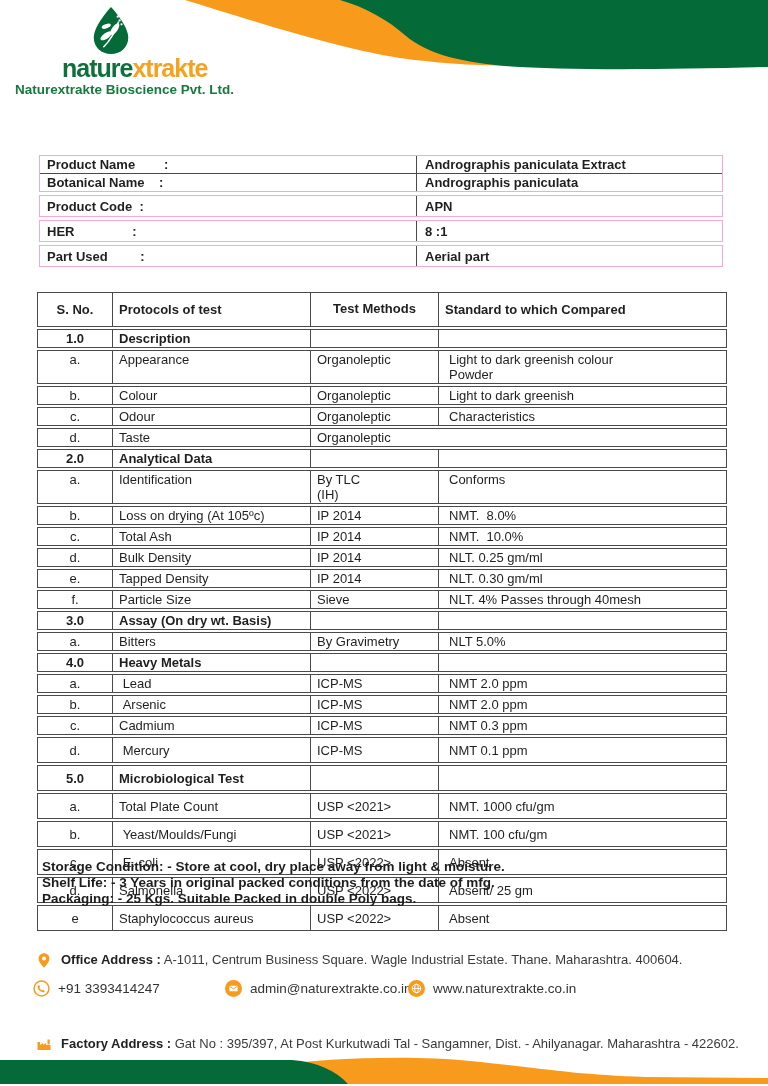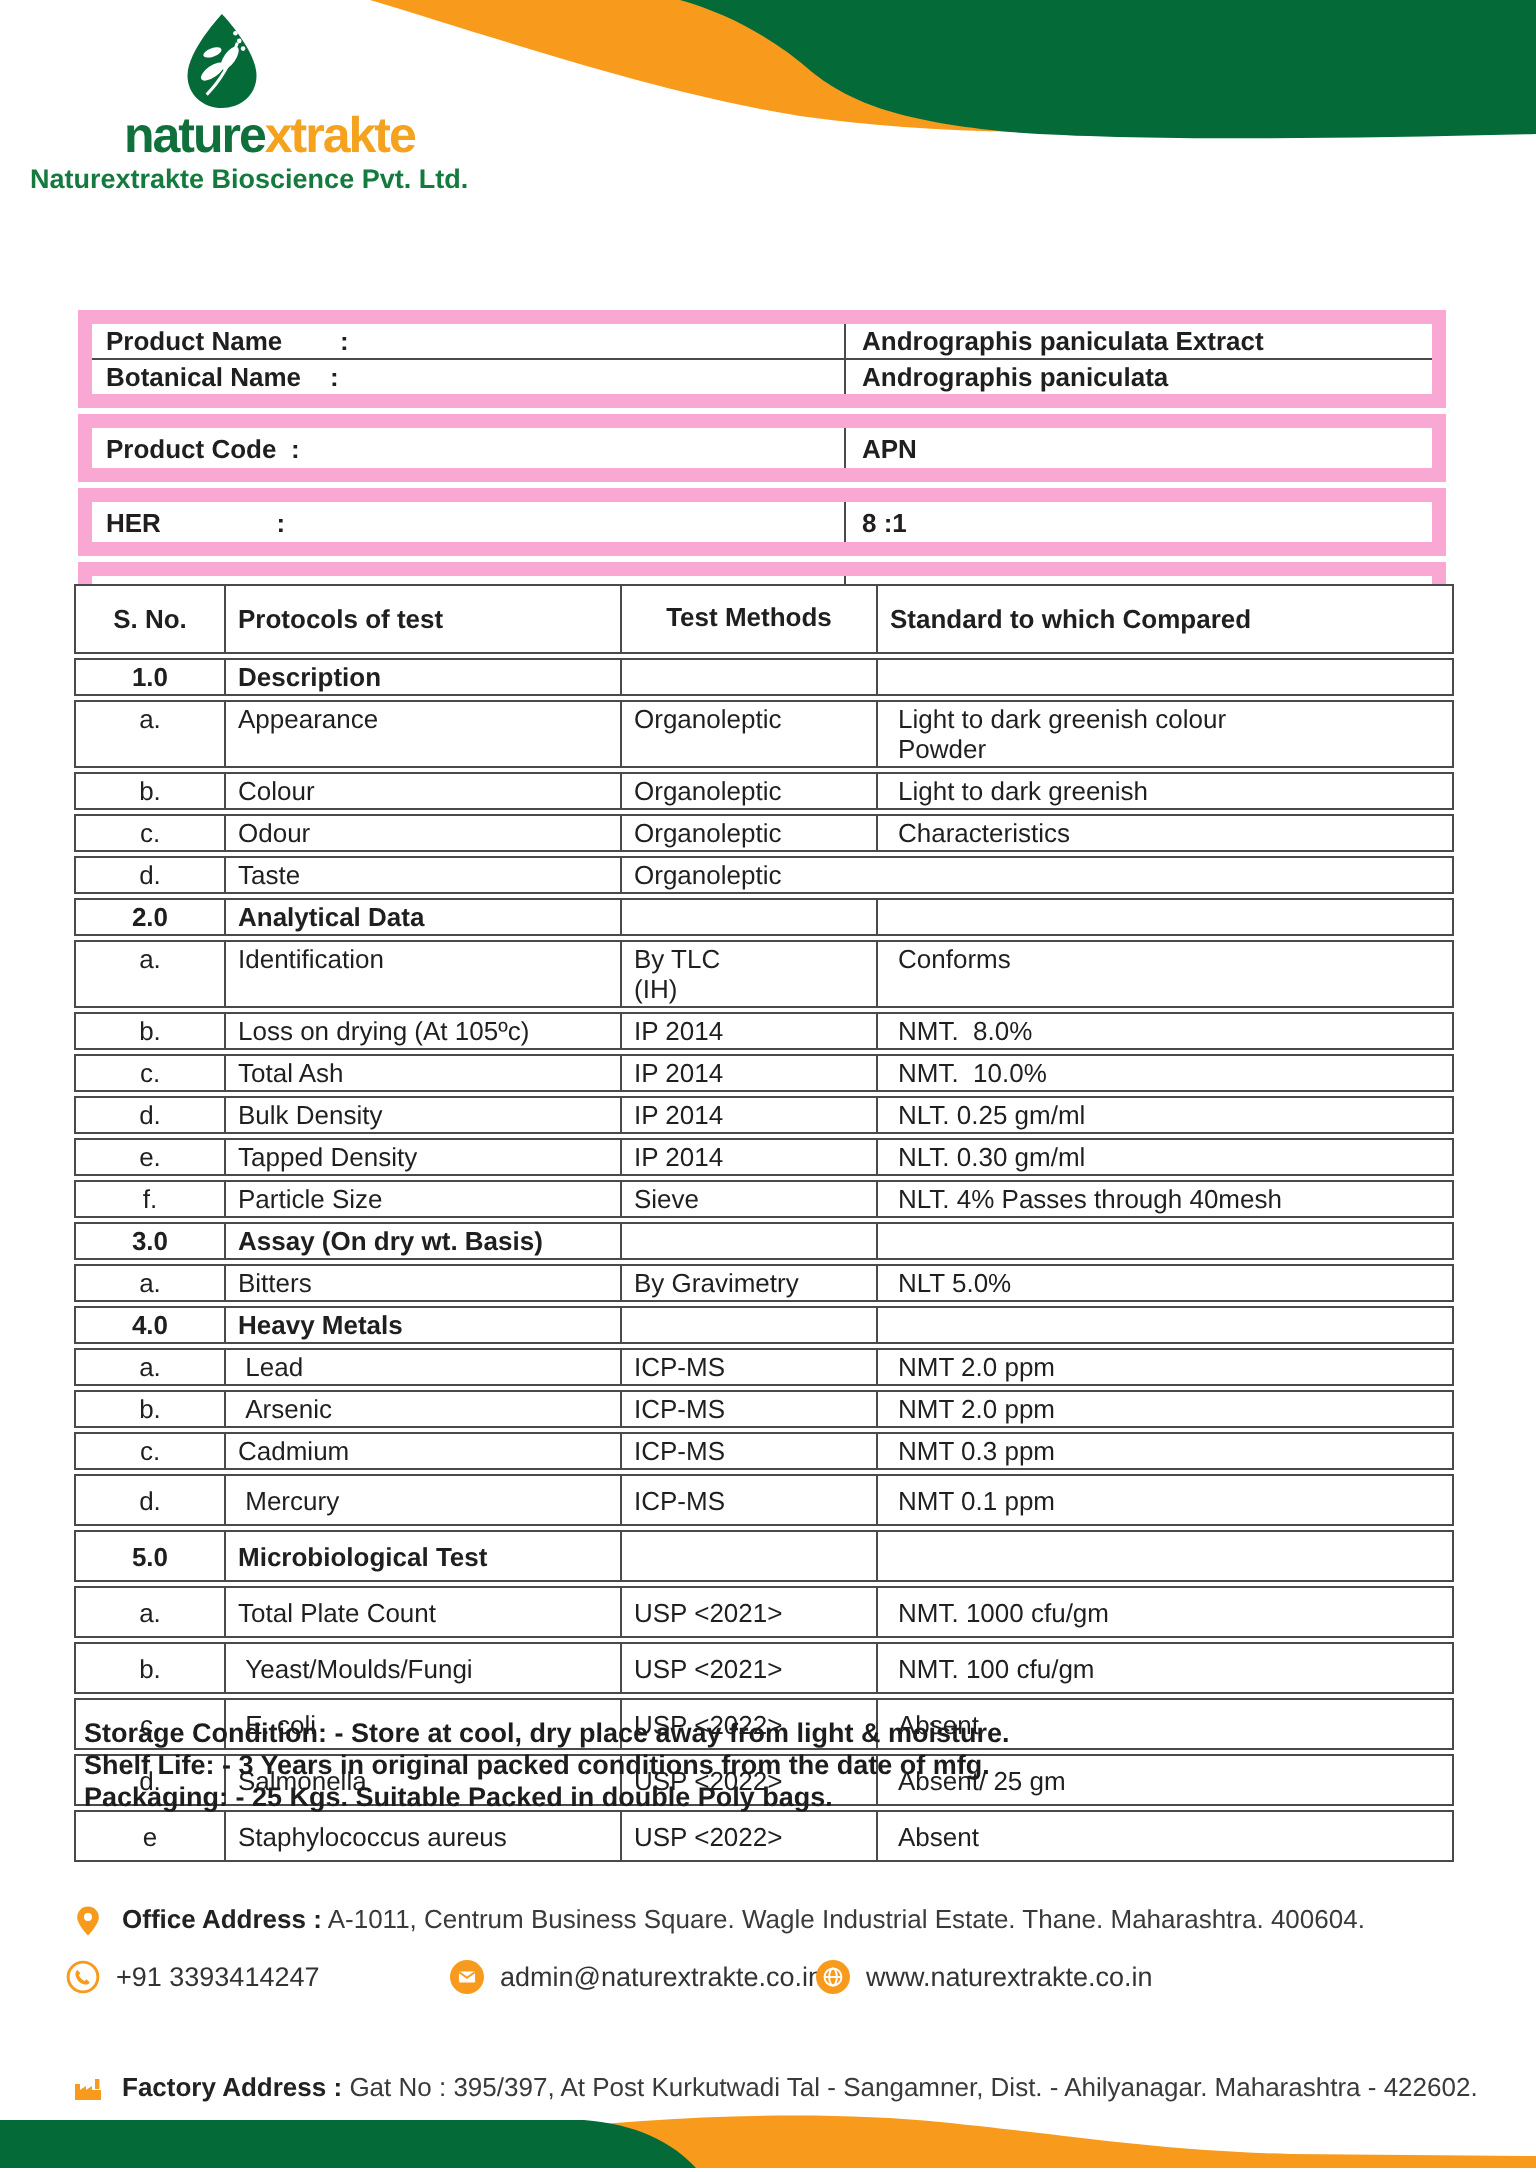--- a/index.html
+++ b/index.html
@@ -10,21 +10,21 @@
   .deco-top{position:absolute;top:0;left:0;}
   .deco-bottom{position:absolute;left:0;bottom:0;}
 
   
   .logo-drop{position:absolute;left:88px;top:6px;}
   .wordmark{position:absolute;left:46px;top:54px;font-size:25px;font-weight:bold;letter-spacing:-1px;margin-left:16px;}
   .company-line{position:absolute;left:15px;top:82px;font-size:13.5px;font-weight:bold;}
 
   
   .pi-table{position:absolute;left:39px;top:155px;width:684px;}
-  .pi-box{border:7px solid #f9a8d4;margin-bottom:3px;background:#fff;}
+  .pi-box{border:1px solid #f9a8d4;margin-bottom:3px;background:#fff;}
   .pi-row{display:grid;grid-template-columns:376px 1fr;min-height:17px;}
   .pi-row + .pi-row{border-top:1px solid #4a4a4a;}
   .pi-label{padding:1px 0 1px 7px;font-weight:bold;font-size:13px;white-space:pre;display:flex;align-items:center;}
   .pi-value{padding:1px 0 1px 8px;font-weight:bold;font-size:13px;border-left:1px solid #4a4a4a;display:flex;align-items:center;}
   .pi-box:nth-child(n+2) .pi-row{min-height:20px;}
 
   
   .t-table{position:absolute;left:37px;top:292px;width:690px;}
   .t-head,.t-row{display:grid;grid-template-columns:74px 198px 128px 1fr;border:1px solid #4a4a4a;margin-bottom:2px;background:#fff;}
   .tc{font-size:13px;line-height:15px;padding:1px 6px;white-space:pre-wrap;}

